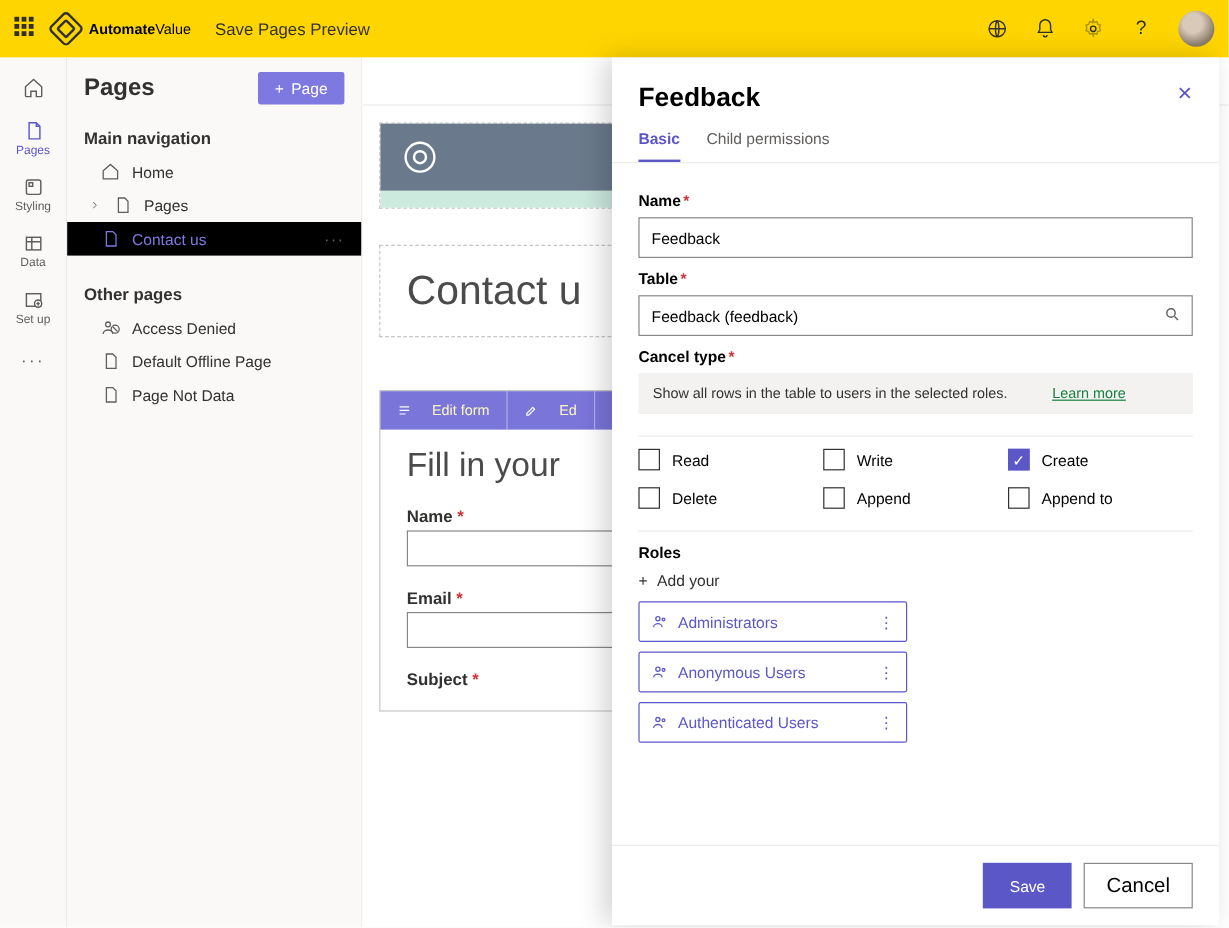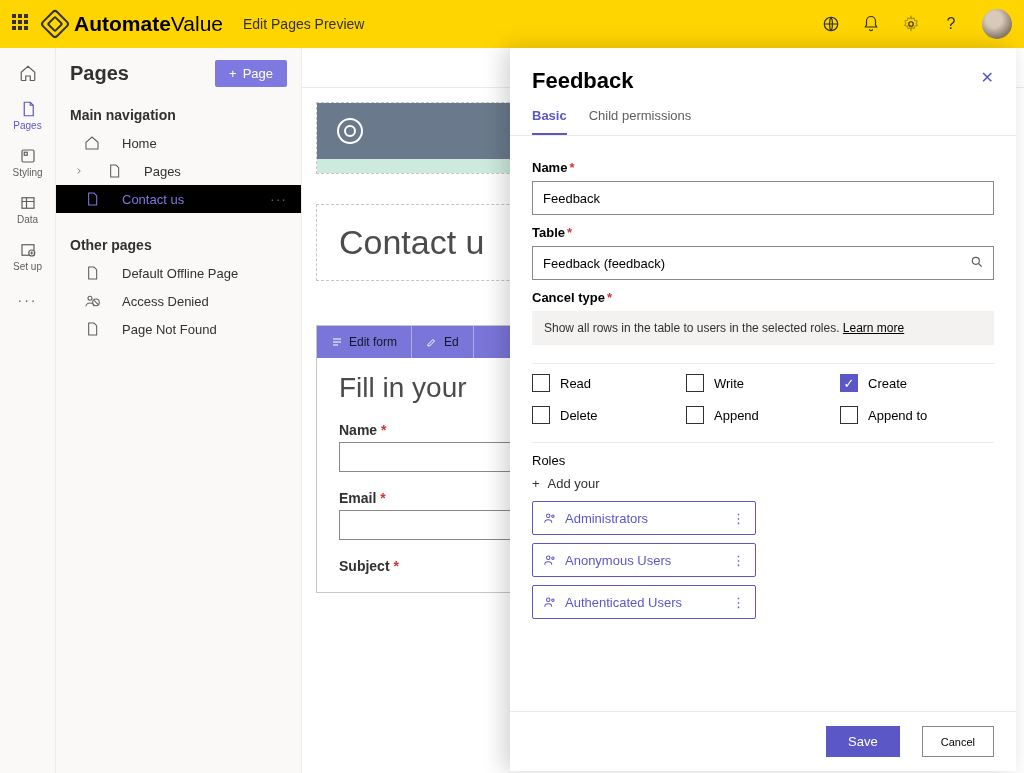--- a/index.html
+++ b/index.html
@@ -2,21 +2,21 @@
 <html><head>
 <meta charset="utf-8">
 <style>
 * { box-sizing: border-box; margin: 0; padding: 0; font-family: 'Segoe UI', Tahoma, sans-serif; }
 body { width: 1024px; height: 773px; overflow: hidden; background: #faf9f8; position: relative; }
 
 
 .topbar { height: 48px; background: #ffd500; display: flex; align-items: center; padding: 0 12px; }
 .waffle { width: 20px; height: 20px; display: grid; grid-template-columns: repeat(3,4px); grid-template-rows: repeat(3,4px); gap: 2px; margin-right: 12px;}
 .waffle span { background: #323130; }
-.brand { display: flex; align-items: center; font-size: 21px; }
+.brand { display: flex; align-items: center; font-size: 12px; }
 .brand-logo { width: 22px; height: 22px; border: 2px solid #323130; border-radius: 4px; transform: rotate(45deg); margin-right: 8px; position: relative; }
 .brand-logo::after { content:''; position:absolute; inset:3px; border:2px solid #323130; border-radius:2px; }
 .brand b { font-weight: 700; }
 .brand-sub { margin-left: 20px; font-size: 14px; color: #323130; }
 .topbar-right { margin-left: auto; display: flex; align-items: center; gap: 22px; }
 .topbar-right .icn { width: 18px; height: 18px; color: #323130; display:flex; align-items:center; justify-content:center; }
 .avatar { width: 30px; height: 30px; border-radius: 50%; background: radial-gradient(circle at 40% 35%, #d8c9b8 30%, #8a7a6a 70%); }
 
 
 .leftrail { position: absolute; top: 48px; left: 0; width: 56px; height: calc(100% - 48px); background: #faf9f8; border-right: 1px solid #edebe9; display: flex; flex-direction: column; align-items: center; padding-top: 8px; }
@@ -26,21 +26,21 @@
 .rail-item.sel .ri-icon { color: #5b57c7; }
 .rail-home { border: none; color: #605e5c; }
 .rail-more { margin-top: 4px; letter-spacing: 2px; font-size: 14px; }
 
 
 .pages-panel { position: absolute; top: 48px; left: 56px; width: 246px; height: calc(100% - 48px); background: #faf9f8; border-right: 1px solid #edebe9; padding: 12px 0; }
 .pages-head { display: flex; align-items: center; justify-content: space-between; padding: 0 14px 10px; }
 .pages-head h2 { font-size: 20px; font-weight: 600; color: #323130; }
 .btn-page { background: #7e79e0; color: #fff; border: none; padding: 6px 14px; font-size: 13px; border-radius: 2px; cursor: pointer; display: flex; align-items: center; gap: 6px; }
 .sec-head { padding: 10px 14px 6px; font-size: 14px; font-weight: 600; color: #323130; }
-.nav-item { display: flex; align-items: center; padding: 6px 14px 6px 24px; font-size: 13px; color: #323130; cursor: pointer; gap: 22px; }
+.nav-item { display: flex; align-items: center; padding: 6px 14px 6px 24px; font-size: 13px; color: #323130; cursor: pointer; gap: 10px; }
 .nav-item.ind1 { padding-left: 18px; }
 .nav-item.ind2 { padding-left: 28px; }
 .nav-item.sel { background: #000000; color: #7e79e0; }
 .nav-item.sel .pg-icon { color:#7e79e0; }
 .nav-item .more { margin-left: auto; color: #605e5c; font-size: 14px; letter-spacing: 1px; }
 .chev { width: 10px; color: #605e5c; }
 .pg-icon { width:16px; height:16px; color:#605e5c; flex-shrink:0; }
 
 
 .canvas { position: absolute; top: 48px; left: 302px; right: 0; bottom: 0; background: #fff; overflow: hidden; }
@@ -48,21 +48,21 @@
 .canvas-inner { padding: 14px; }
 .dotted { border: 1px dashed #c8c6c4; }
 .site-header { background: #6a7a8c; color: #fff; height: 56px; display: flex; align-items: center; padding: 0 20px; font-size: 26px; gap: 10px; }
 .ring { width: 26px; height: 26px; border: 2px solid #fff; border-radius: 50%; position: relative; }
 .ring::after { content:''; position:absolute; inset:5px; border:2px solid #fff; border-radius:50%; }
 .sub-band { height: 14px; background: #cdeadf; }
 .content-block { margin-top: 30px; border: 1px dashed #c8c6c4; padding: 18px 22px; }
 .content-block h1 { font-size: 34px; color: #4b4b4b; font-weight: 400; }
 .form-card { margin-top: 44px; border: 1px solid #c8c6c4; }
 .form-toolbar { background: #7a75d9; height: 32px; display: flex; align-items: center; }
-.tb-btn { color: #0f172a; font-size: 12px; padding: 0 14px; height: 100%; display: flex; align-items: center; gap: 6px; border-right: 1px solid rgba(255,255,255,.4); cursor:pointer; }
+.tb-btn { color: #fef9c3; font-size: 12px; padding: 0 14px; height: 100%; display: flex; align-items: center; gap: 17px; border-right: 1px solid rgba(255,255,255,.4); cursor:pointer; }
 .form-body { padding: 14px 22px; }
 .form-body h2 { font-size: 28px; color: #4b4b4b; font-weight: 400; margin-bottom: 18px; }
 .ff-label { font-size: 14px; font-weight: 600; color: #323130; margin-bottom: 4px; }
 .ff-label .req { color: #d13438; }
 .ff-input { width: 360px; height: 30px; border: 1px solid #8a8886; margin-bottom: 18px; }
 
 
 .rpanel { position: absolute; top: 48px; right: 8px; width: 506px; bottom: 2px; background: #fff; box-shadow: -6px 0 22px rgba(0,0,0,.18); display: flex; flex-direction: column; }
 .rp-head { padding: 20px 22px 8px; display: flex; align-items: flex-start; justify-content: space-between; }
 .rp-head h1 { font-size: 22px; font-weight: 700; }
@@ -71,32 +71,32 @@
 .tab { font-size: 13px; padding: 6px 0 10px; color: #605e5c; cursor: pointer; }
 .tab.act { color: #5b57c7; font-weight: 600; border-bottom: 2px solid #5b57c7; }
 .rp-body { padding: 14px 22px 0; overflow-y: auto; flex: 1; }
 .fld-label { font-size: 13px; font-weight: 600; margin: 10px 0 6px; }
 .fld-label .req { color: #d13438; margin-left: 2px; }
 .text-input { width: 100%; height: 34px; border: 1px solid #8a8886; padding: 0 10px; font-size: 13px; }
 .lookup { position: relative; }
 .lookup .srch { position: absolute; right: 10px; top: 9px; color: #605e5c; }
 .select { width: 100%; height: 34px; border: 1px solid #8a8886; padding: 0 10px; font-size: 13px; display: flex; align-items: center; justify-content: space-between; color: #323130; background:#fff; }
 .info-strip { background: #f3f2f1; padding: 10px 12px; font-size: 12px; color: #323130; margin-top: 0; }
-.info-strip a { color: #000000; text-decoration: underline; }
+.info-strip a { color: #15803d; text-decoration: underline; margin-left: 34px; }
 .hr { border: none; border-top: 1px solid #edebe9; margin: 18px 0 8px; }
 .perm-grid { display: grid; grid-template-columns: repeat(3,1fr); row-gap: 14px; margin-top: 10px; }
 .cb { display: flex; align-items: center; gap: 10px; font-size: 13px; }
 .cbx { width: 18px; height: 18px; border: 1px solid #323130; display: inline-flex; align-items:center; justify-content:center; }
 .cbx.chk { background: #5b57c7; border-color: #5b57c7; color:#fff; }
 .add-roles { display: flex; align-items: center; gap: 8px; font-size: 13px; color: #323130; margin: 8px 0 10px; cursor:pointer; }
 .role-pill { border: 1px solid #5b57c7; color: #5b57c7; height: 34px; width: 224px; display: flex; align-items: center; padding: 0 10px; font-size: 13px; margin-bottom: 8px; border-radius: 2px; }
 .role-pill .rp-more { margin-left: auto; color: #5b57c7; cursor:pointer; }
-.rp-foot { border-top: 1px solid #edebe9; padding: 14px 22px; display: flex; justify-content: flex-end; gap: 22px; }
+.rp-foot { border-top: 1px solid #edebe9; padding: 14px 22px; display: flex; justify-content: flex-end; gap: 10px; }
 .btn-primary { background: #5b57c7; color: #fff; border: none; padding: 8px 22px; font-size: 13px; cursor: pointer; }
-.btn-secondary { background: #fff; border: 1px solid #8a8886; padding: 8px 18px; font-size: 11px; cursor: pointer; }
+.btn-secondary { background: #fff; border: 1px solid #8a8886; padding: 8px 18px; font-size: 17px; cursor: pointer; }
 
 svg { display: block; }
 </style>
 </head>
 <body>
 
 <div class="topbar">
   <div class="waffle">
     <span></span>
       <span></span>
@@ -106,21 +106,21 @@
       <span></span>
       <span></span>
       <span></span>
       <span></span>
   </div>
   <div class="brand">
     <span class="brand-logo"></span>
     <b>Automate</b>
       <span>Value</span>
   </div>
-  <div class="brand-sub">Edit Pages Preview</div>
+  <div class="brand-sub">Save Pages Preview</div>
   <div class="topbar-right">
     <span class="icn">
         <svg width="18" height="18" viewBox="0 0 24 24" fill="none" stroke="currentColor" stroke-width="1.6">
           <circle cx="12" cy="12" r="9"></circle>
           <path d="M3 12h18M12 3c2.5 3 2.5 15 0 18M12 3c-2.5 3-2.5 15 0 18"></path>
         </svg>
       </span>
     <span class="icn">
         <svg width="18" height="18" viewBox="0 0 24 24" fill="none" stroke="currentColor" stroke-width="1.6">
           <path d="M6 8a6 6 0 1112 0v5l1.5 3h-15L6 13z"></path>
@@ -203,38 +203,38 @@
   <div class="nav-item ind2 sel">
     <svg class="pg-icon" viewBox="0 0 24 24" fill="none" stroke="currentColor" stroke-width="1.6">
         <path d="M7 3h8l4 4v14H7z"></path>
       </svg>
     <span>Contact us</span>
     <span class="more">···</span>
   </div>
   <div class="sec-head" style="margin-top:14px">Other pages</div>
   <div class="nav-item ind2">
     <svg class="pg-icon" viewBox="0 0 24 24" fill="none" stroke="currentColor" stroke-width="1.6">
-        <path d="M7 3h8l4 4v14H7z"></path>
-      </svg>
-    <span>Default Offline Page</span>
-  </div>
-  <div class="nav-item ind2">
-    <svg class="pg-icon" viewBox="0 0 24 24" fill="none" stroke="currentColor" stroke-width="1.6">
         <circle cx="9" cy="8" r="3"></circle>
         <path d="M3 20c0-3 3-5 6-5s6 2 6 5"></path>
         <circle cx="18" cy="14" r="5"></circle>
         <path d="M15 11l6 6"></path>
       </svg>
     <span>Access Denied</span>
   </div>
   <div class="nav-item ind2">
     <svg class="pg-icon" viewBox="0 0 24 24" fill="none" stroke="currentColor" stroke-width="1.6">
         <path d="M7 3h8l4 4v14H7z"></path>
       </svg>
-    <span>Page Not Found</span>
+    <span>Default Offline Page</span>
+  </div>
+  <div class="nav-item ind2">
+    <svg class="pg-icon" viewBox="0 0 24 24" fill="none" stroke="currentColor" stroke-width="1.6">
+        <path d="M7 3h8l4 4v14H7z"></path>
+      </svg>
+    <span>Page Not Data</span>
   </div>
 </div>
 
 <div class="canvas">
   <div class="crumb-bar">
       <span>Power Pages Exam</span>
     </div>
   <div class="canvas-inner">
     <div class="dotted">
       <div class="site-header">
@@ -319,21 +319,21 @@
       <label class="cb">
           <span class="cbx"></span>
           <span>Append</span>
         </label>
       <label class="cb">
           <span class="cbx"></span>
           <span>Append to</span>
         </label>
     </div>
     <hr class="hr">
-    <div class="fld-label" style="font-weight:400">Roles</div>
+    <div class="fld-label" style="font-weight:700">Roles</div>
     <div class="add-roles">
       <span>+</span>
       <span>Add your</span>
     </div>
     <div id="roles-container">
         <div class="role-pill">
           <svg width="14" height="14" viewBox="0 0 24 24" fill="none" stroke="currentColor" stroke-width="1.8">
             <circle cx="9" cy="8" r="3"></circle>
             <path d="M3 20c0-3 3-5 6-5s6 2 6 5"></path>
             <circle cx="17" cy="9" r="2"></circle>

